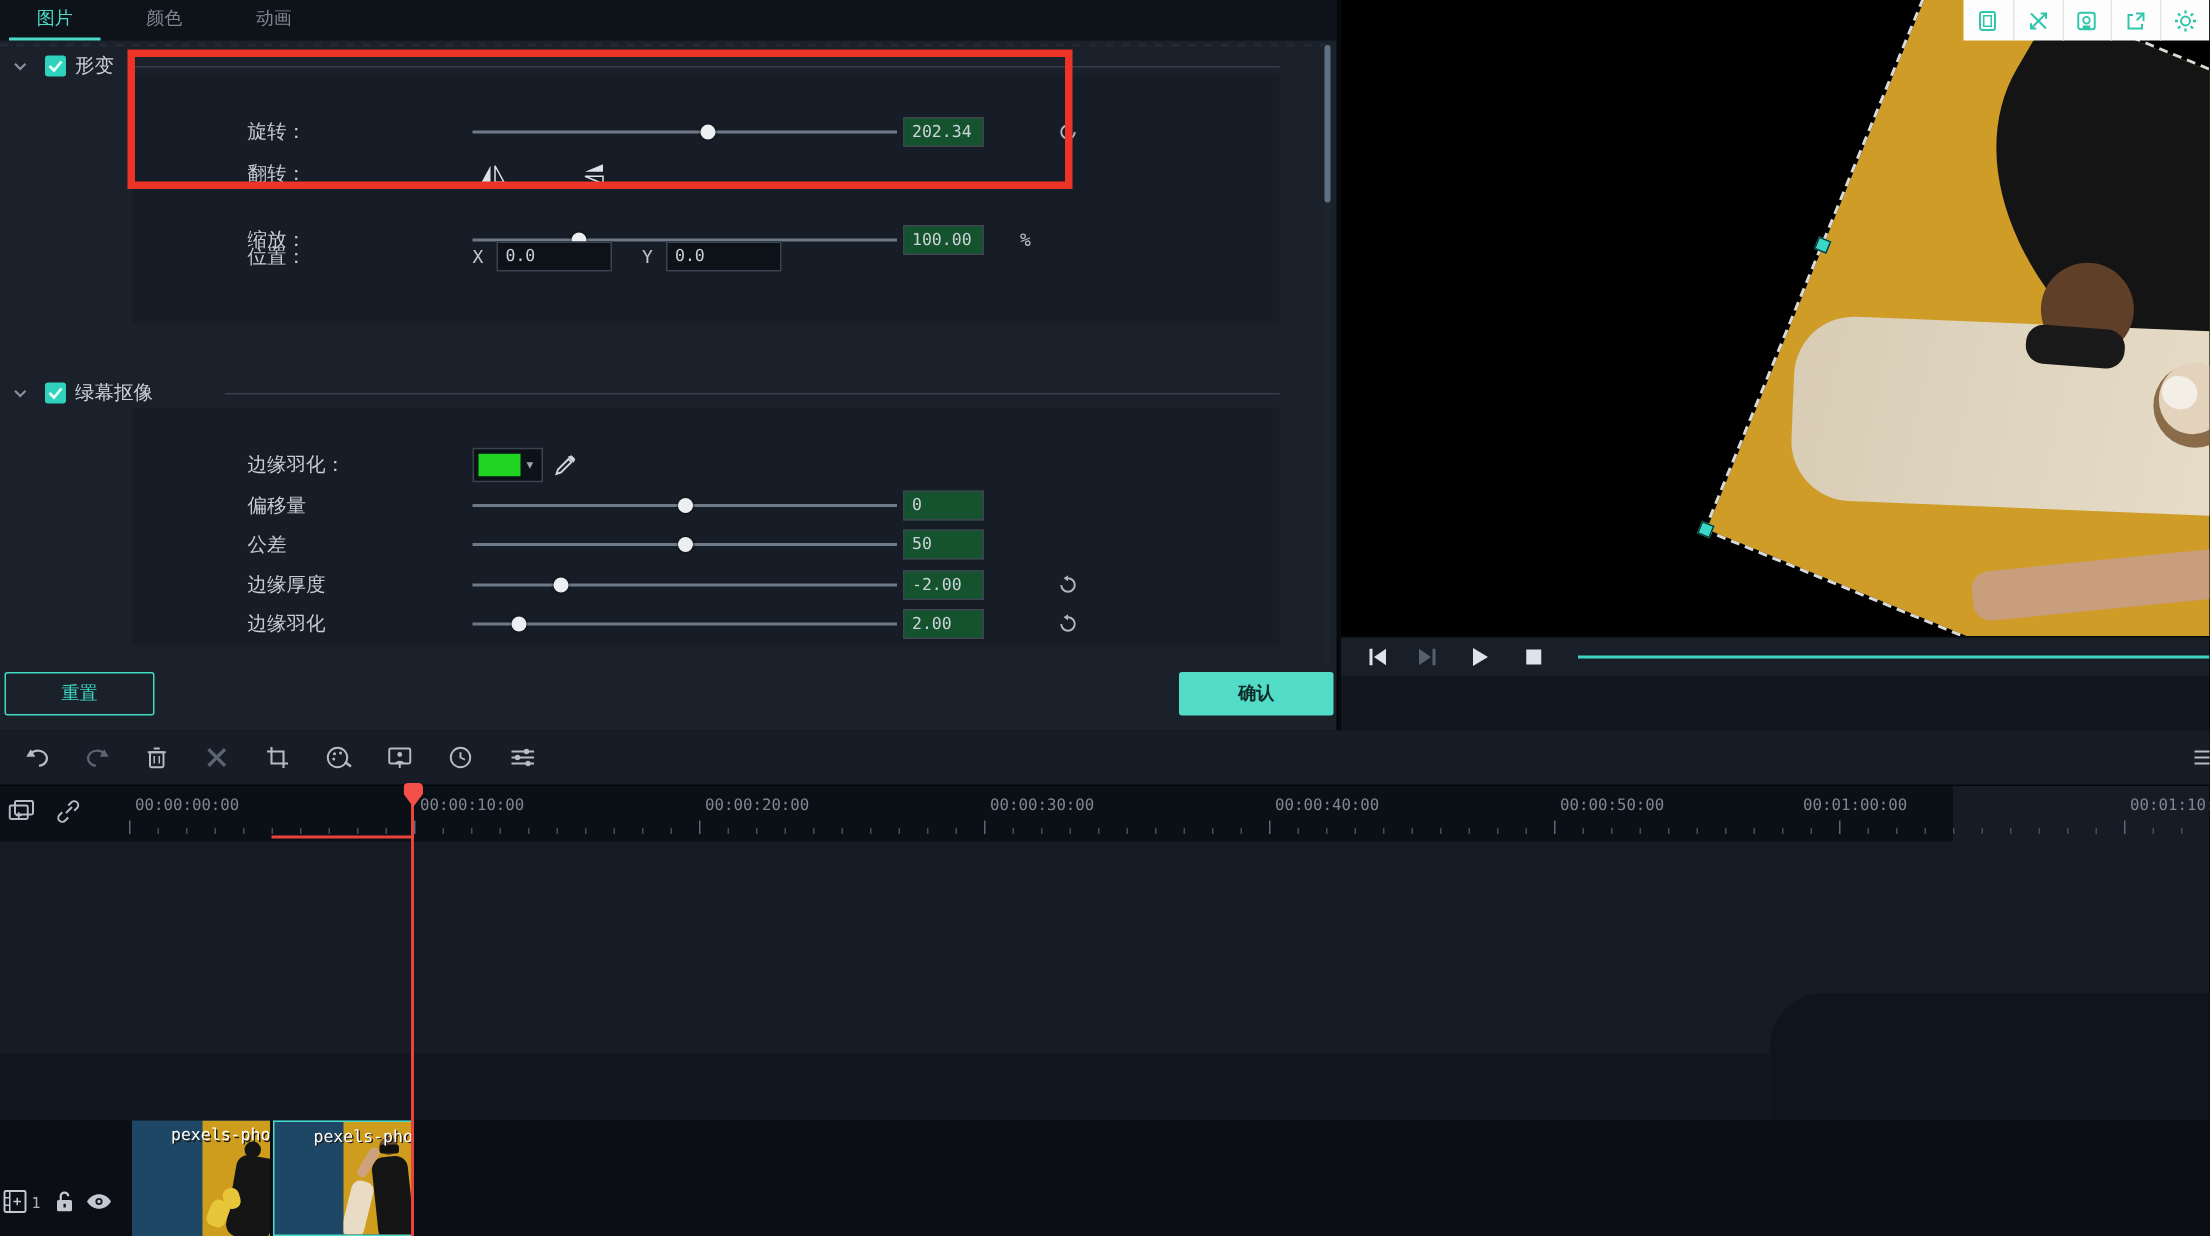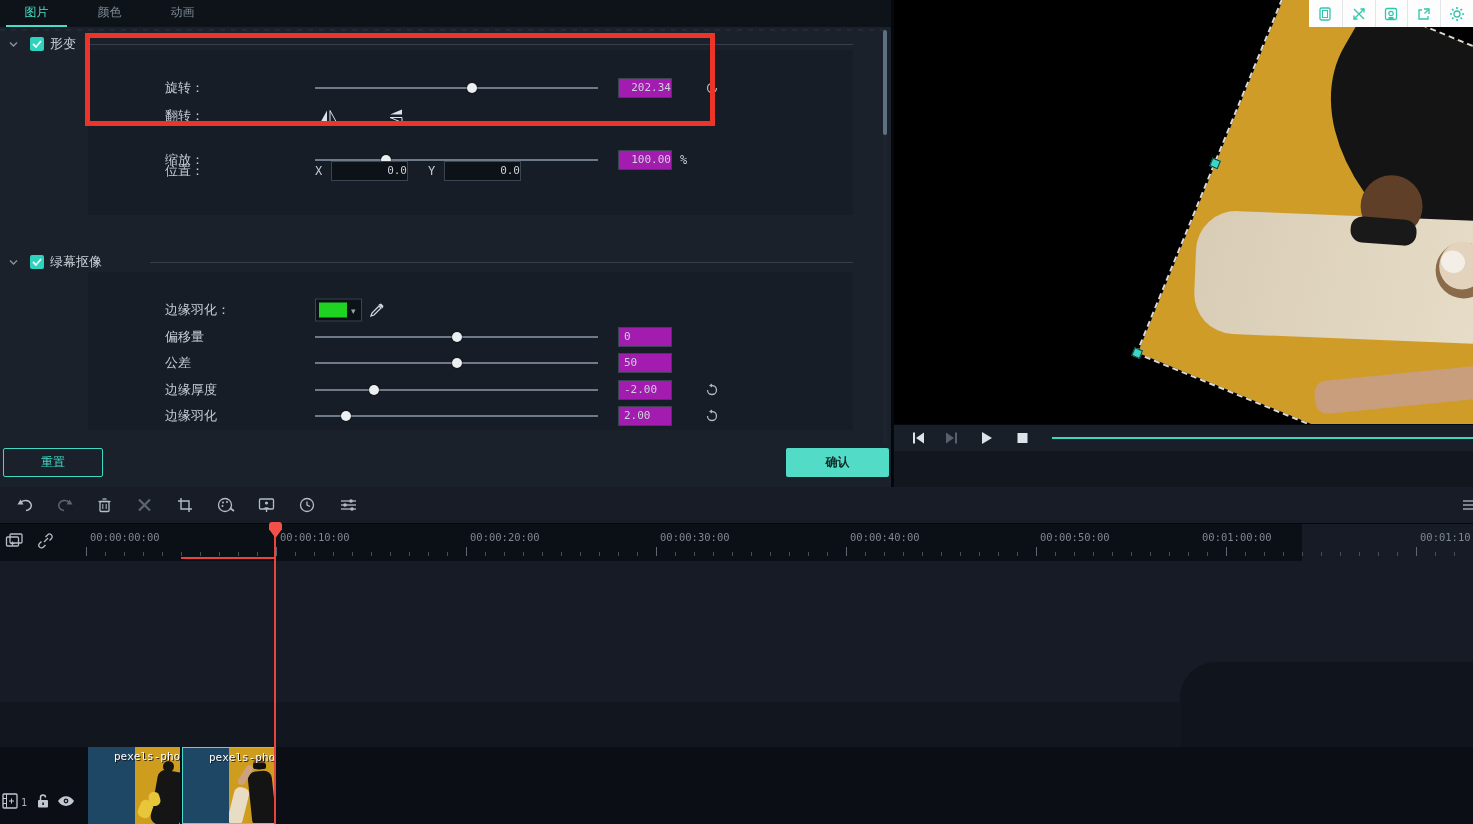--- a/index.html
+++ b/index.html
@@ -26,22 +26,22 @@
   .cbx { left:30px; top:50%; transform:translateY(-50%); width:14px; height:14px; background:#2fd3bd; border-radius:2px; }
   .sec-title { left:50px; top:50%; transform:translateY(-50%); color:#cdd3da; }
   .sec-line { top:50%; height:1px; background:#353e4a; right:38px; }
 
   .content-box { left:88px; width:765px; background:#171d27; }
   .prow { position:absolute; left:0; right:0; height:26px; }
   .plabel { position:absolute; left:77px; top:50%; transform:translateY(-50%); color:#c6cdd4; }
   .slider { position:absolute; left:227px; width:283px; height:14px; top:50%; transform:translateY(-50%); cursor:pointer; }
   .slider .track { position:absolute; left:0; right:0; top:6px; height:2px; background:#6e7a88; }
   .slider .handle { position:absolute; top:2px; left:calc(var(--pct,50%) - 5px); width:10px; height:10px; border-radius:50%; background:#eceff2; box-shadow:0 0 2px #000; }
-  .vbox { position:absolute; left:530px; width:54px; height:20px; top:50%; transform:translateY(-50%);
-    background:#a21caf; border:1px solid #3a4551; color:#ccd2d8;
+  .vbox { position:absolute; left:514px; width:54px; height:20px; top:50%; transform:translateY(-50%);
+    background:#14532d; border:1px solid #3a4551; color:#ccd2d8;
     font-family:"DejaVu Sans Mono",monospace; font-size:11px; line-height:18px; padding-left:5px; }
   .unit { position:absolute; left:592px; top:50%; transform:translateY(-50%); font-family:"DejaVu Sans Mono",monospace; font-size:12px; color:#c2c9d0; }
   .reset-ico { position:absolute; left:617px; top:50%; transform:translateY(-50%); color:#aeb6bf; cursor:pointer; }
   .axis-lbl { position:absolute; top:50%; transform:translateY(-50%); font-family:"DejaVu Sans Mono",monospace; font-size:12px; color:#c2c9d0; }
   .axis-input { position:absolute; width:77px; height:20px; top:50%; transform:translateY(-50%);
     background:#0d1218; border:1px solid #3a4551; color:#ccd2d8; font-family:"DejaVu Sans Mono",monospace; font-size:11px; line-height:18px; padding-left:5px; }
   .flip-btn { position:absolute; top:50%; transform:translateY(-50%); color:#dde2e8; cursor:pointer; }
 
   #red-highlight { left:85px; top:33px; width:630px; height:93px; border:5px solid #ed3428; z-index:30; pointer-events:none; }
 
@@ -126,21 +126,21 @@
         </span>
       <span class="abs cbx">
         <svg width="14" height="14" viewBox="0 0 14 14">
             <polyline points="3,7 6,10 11,4" fill="none" stroke="#eafffb" stroke-width="1.8"></polyline>
           </svg>
         </span>
       <span class="abs sec-title">形变</span>
       <span class="abs sec-line" style="left:88px;"></span>
     </div>
 
-    <div class="content-box abs" style="top:50px; height:165px;text-align:right;">
+    <div class="content-box abs" style="top:50px; height:165px;">
 
       <div class="prow" style="top:25px;">
         <span class="plabel">旋转：</span>
         <div class="slider" style="--pct: 55.5%;">
           <div class="track"></div>
           <div class="handle"></div>
         </div>
         <div class="vbox">202.34</div>
         <span class="reset-ico">
           <svg width="14" height="14" viewBox="0 0 14 14">

